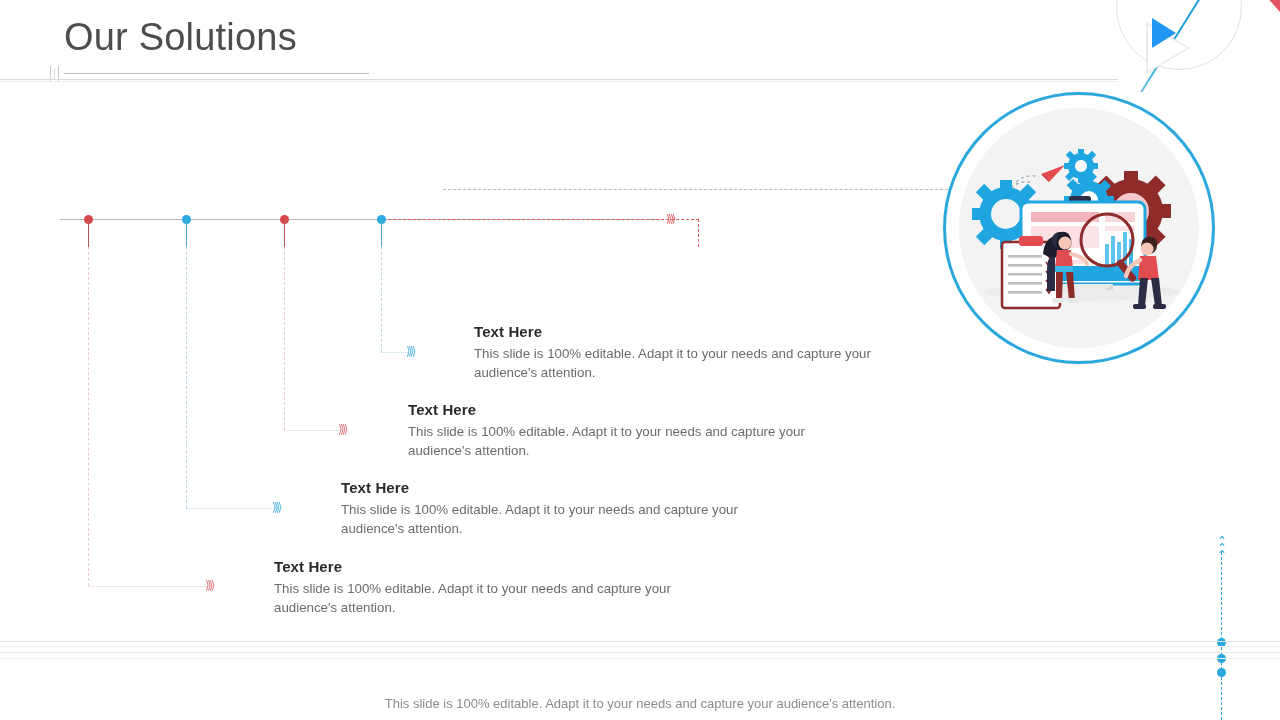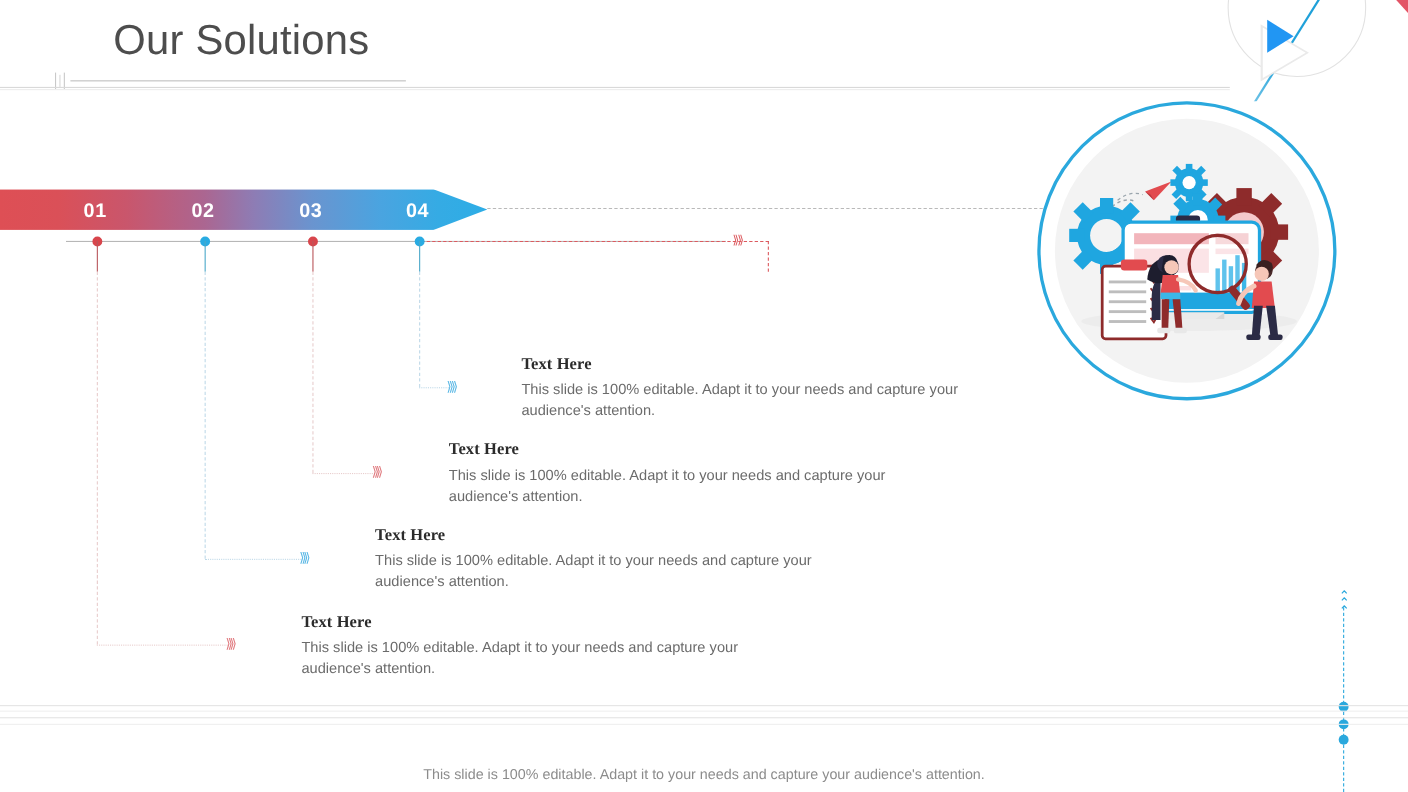--- a/index.html
+++ b/index.html
@@ -20,21 +20,20 @@
 
   
   .page-title {
     position: absolute;
     left: 64px; top: 16px;
     font-size: 38px;
     font-weight: 400;
     color: #4d4d4d;
     letter-spacing: 0.2px;
     white-space: nowrap;
-    margin-left: 39px;
   }
   .title-rule {
     position: absolute;
     left: 64px; top: 73px;
     width: 305px; height: 1px;
     background: #bfbfbf;
   }
   .title-ticks {
     position: absolute;
     left: 50px; top: 66px;
@@ -223,21 +222,20 @@
 
   
   .tb { position: absolute; }
   .tb-title {
     font-size: 15px;
     font-weight: bold;
     color: #2b2b2b;
     letter-spacing: 0.1px;
     margin: 0 0 4px 0;
     white-space: nowrap;
-    font-family: Liberation Serif, serif;
   }
   .tb-body {
     font-size: 13.3px;
     color: #6b6b6b;
     line-height: 19px;
     width: 432px;
   }
 
   
   .illus-wrap {
@@ -324,27 +322,20 @@
 
   <div class="corner-deco">
     <div class="corner-band"></div>
     <div class="corner-mask"></div>
     <div class="corner-thin-line"></div>
     <div class="corner-circle"></div>
     <div class="corner-tri-outline"></div>
     <div class="corner-play"></div>
   </div>
 
-  <div class="banner">
-    <div class="banner-body"></div>
-    <div class="banner-num" style="left:76px">01</div>
-    <div class="banner-num" style="left:174px">02</div>
-    <div class="banner-num" style="left:272px">03</div>
-    <div class="banner-num" style="left:369px">04</div>
-  </div>
 
   <div class="axis-line"></div>
   <div class="axis-dash-right"></div>
   <div class="axis-dash-red"></div>
   <div class="axis-dash-red-drop"></div>
   <div class="axis-chev-red">⟫⟫</div>
 
   <div class="pin" style="left:88px;  background:#d8454c"></div>
   <div class="pin-stem" style="left:88px;  background:#b9565b"></div>
   <div class="pin" style="left:186px; background:#29abe2"></div>

